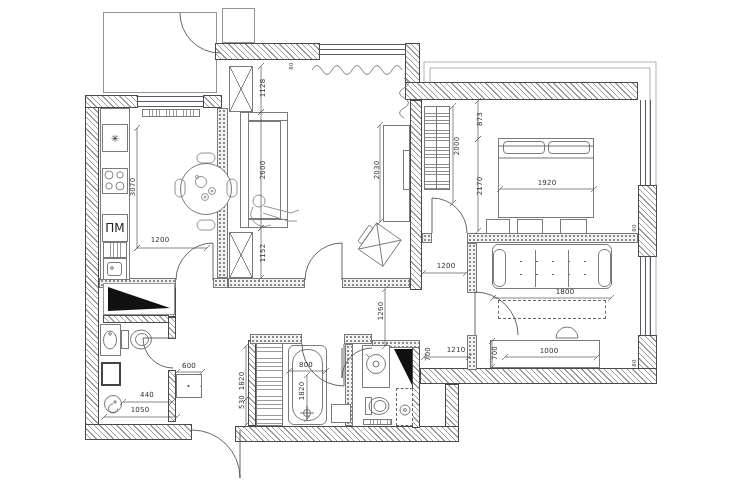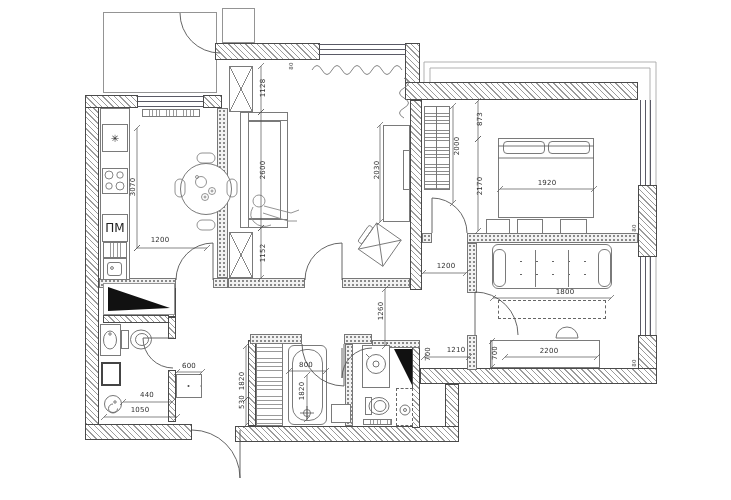--- a/index.html
+++ b/index.html
@@ -297,21 +297,21 @@
       <div class="dim v" style="left: 457px; top: 146px;">2000</div>
       <div class="dim v" style="left: 480px; top: 119px;">873</div>
       <div class="dim v" style="left: 480px; top: 186px;">2170</div>
       <div class="dim" style="left: 547px; top: 183px;">1920</div>
       <div class="dim" style="left: 446px; top: 266px;">1200</div>
       <div class="dim" style="left: 565px; top: 292px;">1800</div>
       <div class="dim v" style="left: 381px; top: 311px;">1260</div>
       <div class="dim" style="left: 456px; top: 350px;">1210</div>
       <div class="dim v" style="left: 428px; top: 354px;">700</div>
       <div class="dim v" style="left: 495px; top: 353px;">700</div>
-      <div class="dim" style="left: 549px; top: 351px;">2200</div>
+      <div class="dim" style="left: 549px; top: 351px;">1000</div>
       <div class="dim" style="left: 189px; top: 366px;">600</div>
       <div class="dim" style="left: 147px; top: 395px;">440</div>
       <div class="dim" style="left: 140px; top: 410px;">1050</div>
       <div class="dim" style="left: 306px; top: 365px;">800</div>
       <div class="dim v" style="left: 302px; top: 391px;">1820</div>
       <div class="dim v" style="left: 242px; top: 381px;">1820</div>
       <div class="dim v" style="left: 242px; top: 402px;">530</div>
       <div class="dim v tiny" style="left: 634px; top: 228px;">80</div>
       <div class="dim v tiny" style="left: 634px; top: 363px;">80</div>
     </div>

